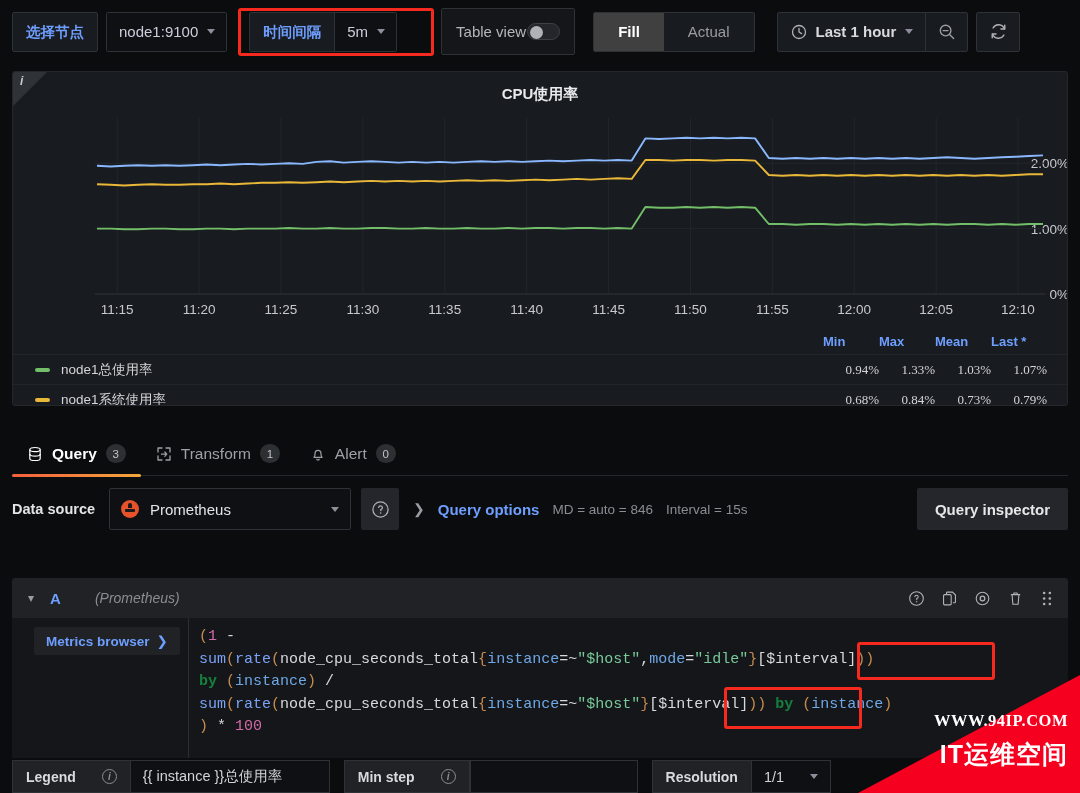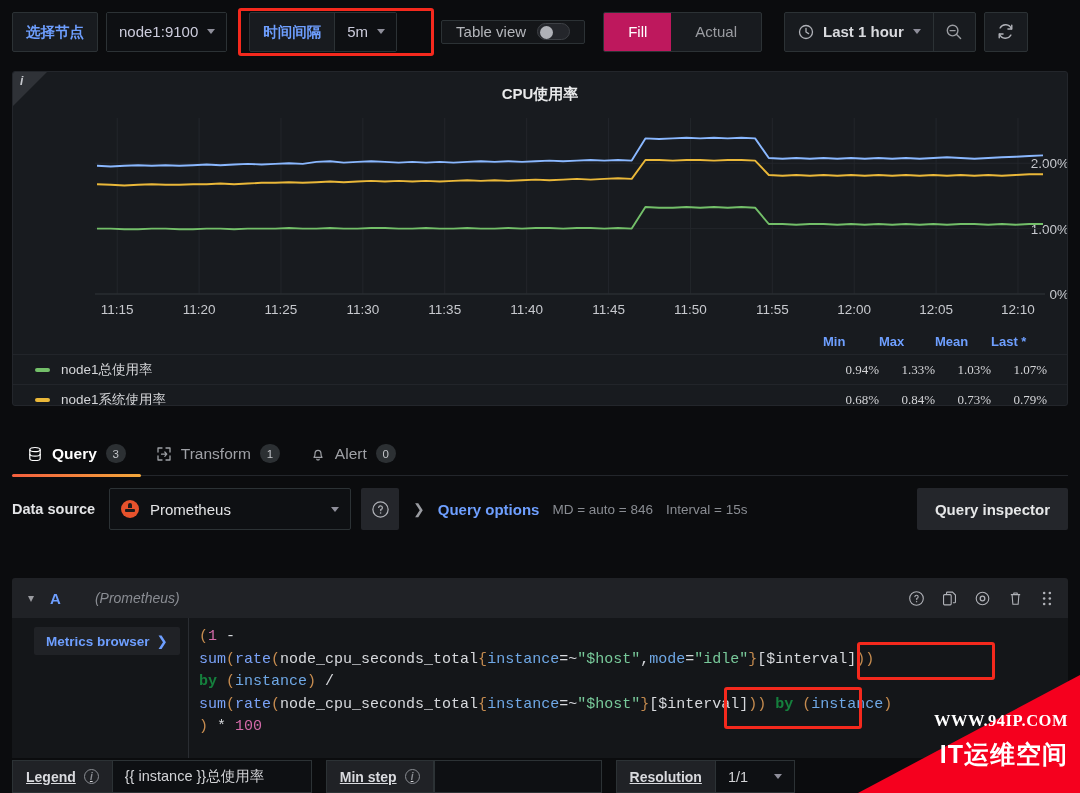--- a/index.html
+++ b/index.html
@@ -37,43 +37,43 @@
     display: inline-block; width: 0; height: 0;
     border-left: 4.5px solid transparent; border-right: 4.5px solid transparent;
     border-top: 5px solid #8e8e9a;
   }
   .redbox {
     position: absolute; border: 3.5px solid #f5291d; border-radius: 3px;
     pointer-events: none;
   }
 
   .tableview-seg {
-    display: flex; align-items: center; gap: 11px;
-    height: 24px; padding: 0 14px;
+    display: flex; align-items: center; gap: 1px;
+    height: 47px; padding: 0 14px;
     background: #141619; border: 1px solid #2c3235; border-radius: 2px;
     font-size: 15px; color: #b4b6bb;
   }
   .toggle {
     position: relative; width: 33px; height: 17px;
     border-radius: 9px; background: #24262b; border: 1px solid #3d4045;
   }
   .toggle .knob {
     position: absolute; left: 2px; top: 1.5px;
     width: 13px; height: 13px; border-radius: 50%; background: #b0b2b8;
   }
 
   .fillactual {
     display: flex; height: 40px;
     background: #181b1f; border: 1px solid #2c3235; border-radius: 2px; overflow: hidden;
   }
   .fa-btn {
     display: flex; align-items: center; padding: 0 24px;
     font-size: 15px; color: #9a9ca1;
   }
-  .fa-btn.active { background: #be185d; color: #fff; font-weight: normal; }
+  .fa-btn.active { background: #404040; color: #fff; font-weight: bold; }
 
   .timeseg {
     display: flex; align-items: center; height: 40px;
     background: #181b1f; border: 1px solid #2c3235; border-radius: 2px;
   }
   .time-main {
     display: flex; align-items: center; gap: 9px; padding: 0 12px 0 13px;
     font-size: 15px; font-weight: bold; color: #d9dade; white-space: nowrap;
   }
   .icon-btn {
@@ -246,23 +246,23 @@
   .t-kw    { color: #15803d; font-weight: bold; }
   .t-op    { color: #d7d9dd; }
   .t-rng   { color: #d7d9dd; }
 
   
   .optsrow {
     position: absolute; left: 12px; top: 760px; width: 1056px; height: 33px;
     display: flex; align-items: stretch;
   }
   .opt-label {
-    display: flex; align-items: center; gap: 8px; padding: 0 13px;
+    display: flex; align-items: center; gap: 26px; padding: 0 13px;
     background: #202226; border: 1px solid #2c3235; border-right: none;
-    font-size: 14px; font-weight: bold; color: #d9dade; white-space: nowrap; text-decoration: underline;
+    font-size: 14px; font-weight: bold; color: #d9dade; white-space: nowrap;
   }
   .opt-input {
     display: flex; align-items: center; padding: 0 12px;
     background: #0e1013; border: 1px solid #2c3235;
     font-size: 14.5px; color: #d2d3d6; white-space: nowrap;
   }
   .info-circle {
     display: inline-flex; align-items: center; justify-content: center;
     width: 15px; height: 15px; border: 1.3px solid #8a8d93; border-radius: 50%;
     font-size: 10px; color: #8a8d93; font-weight: bold; font-style: italic;

